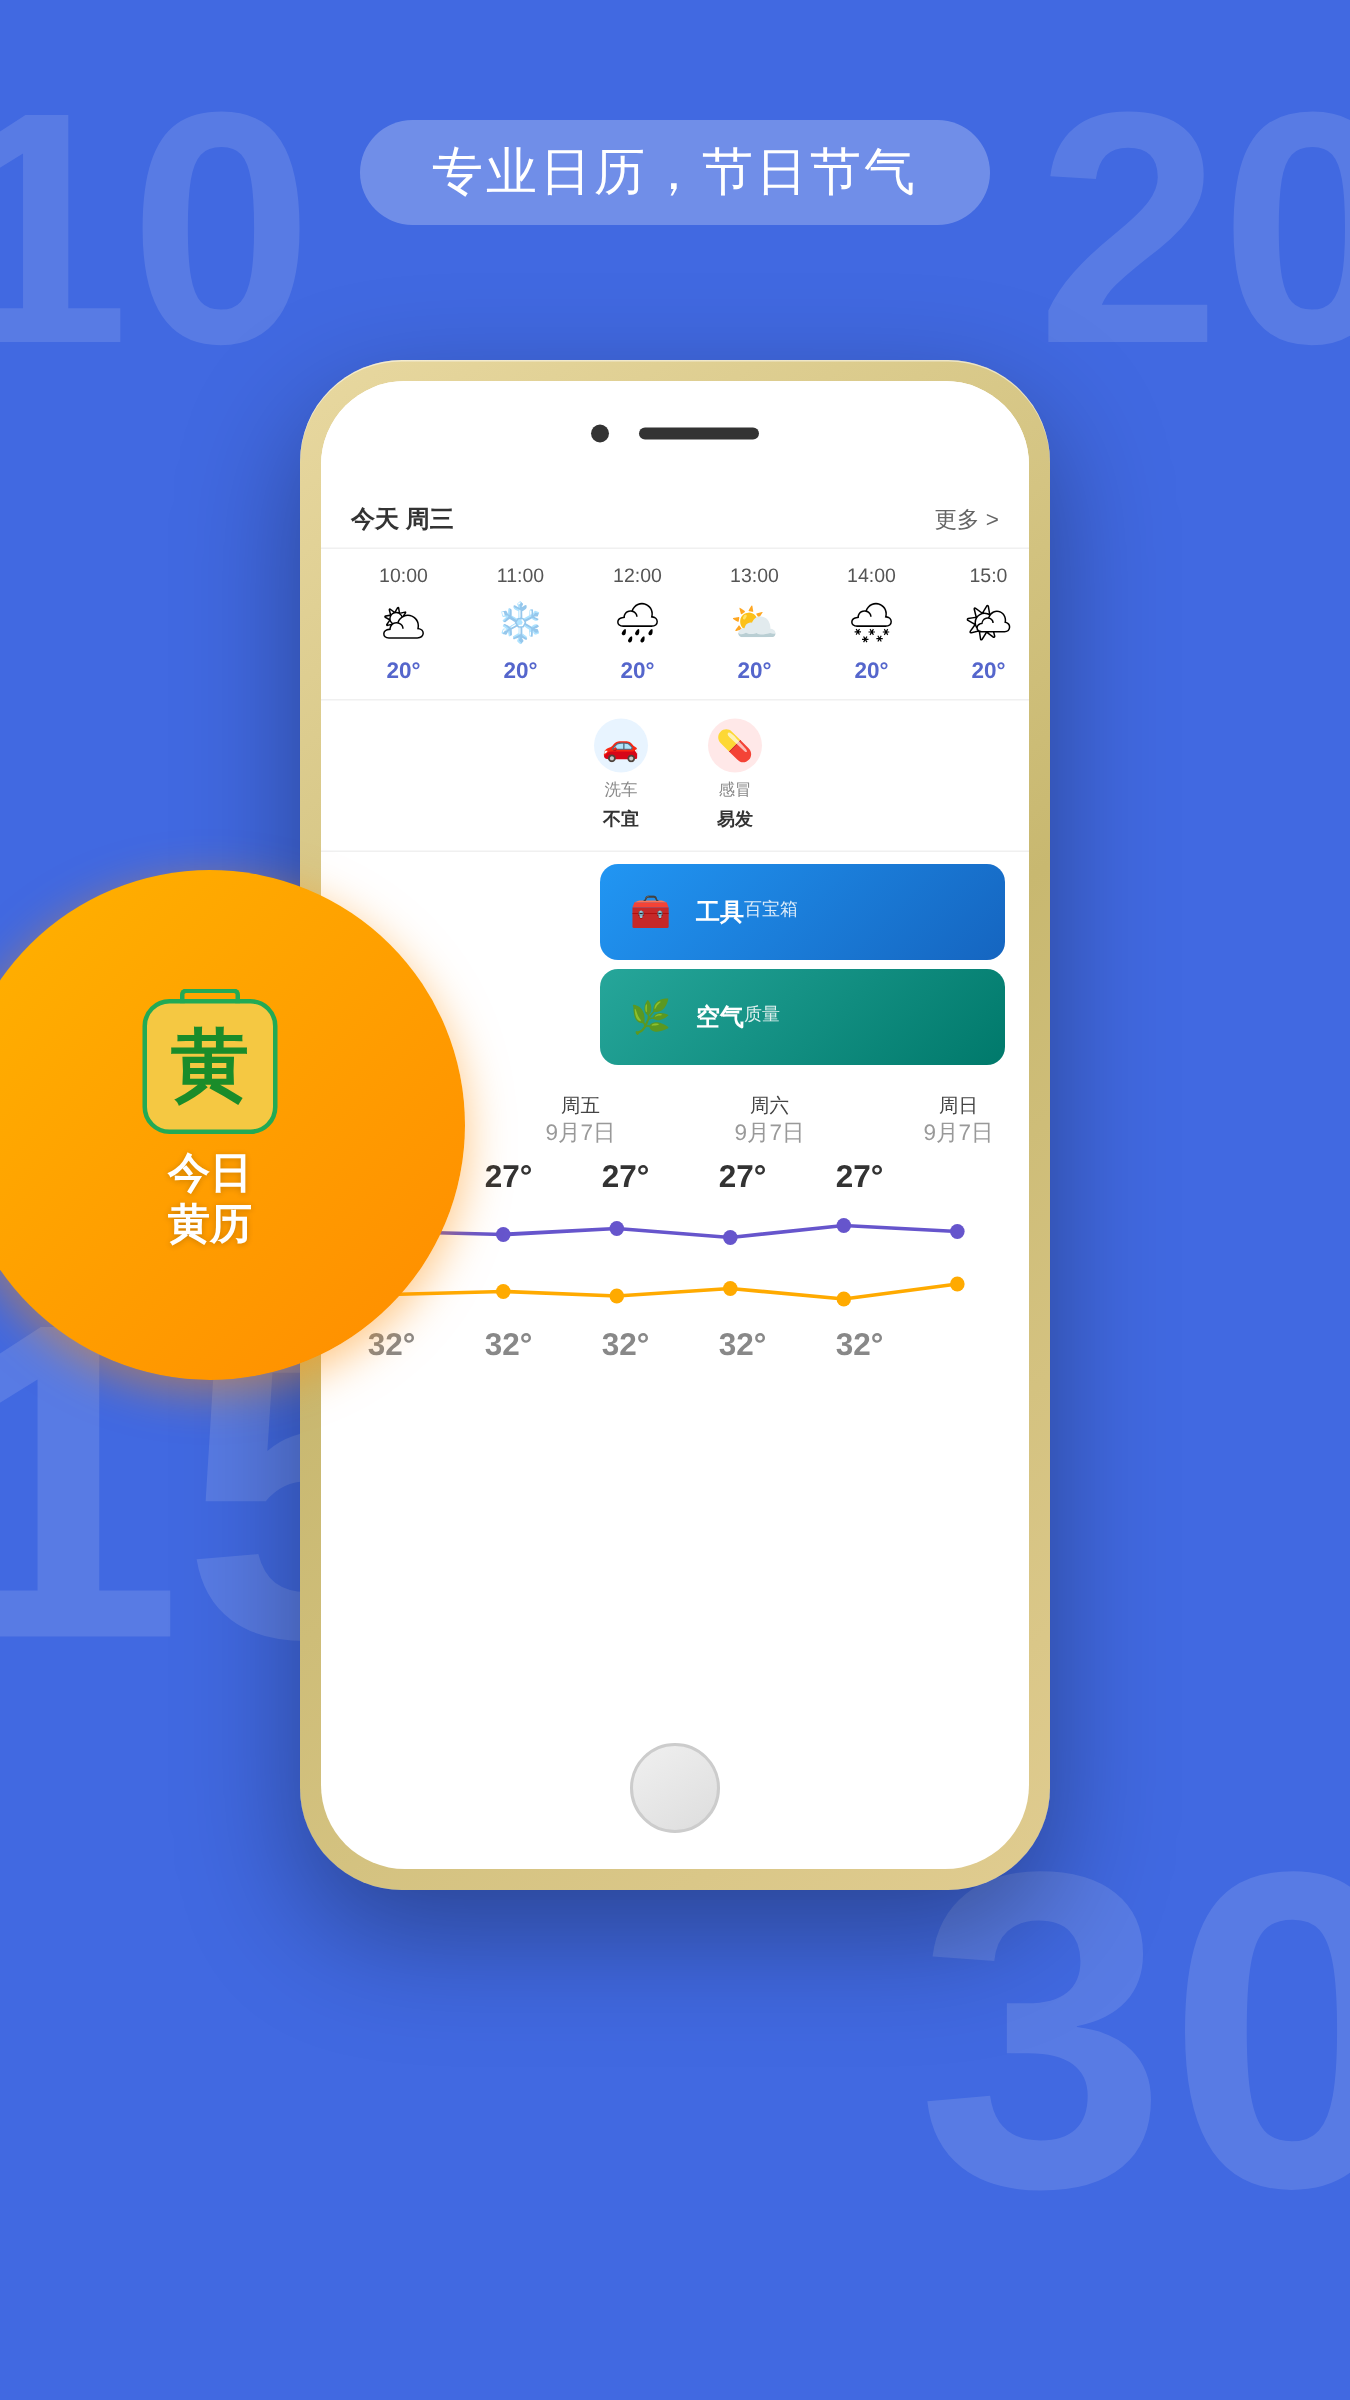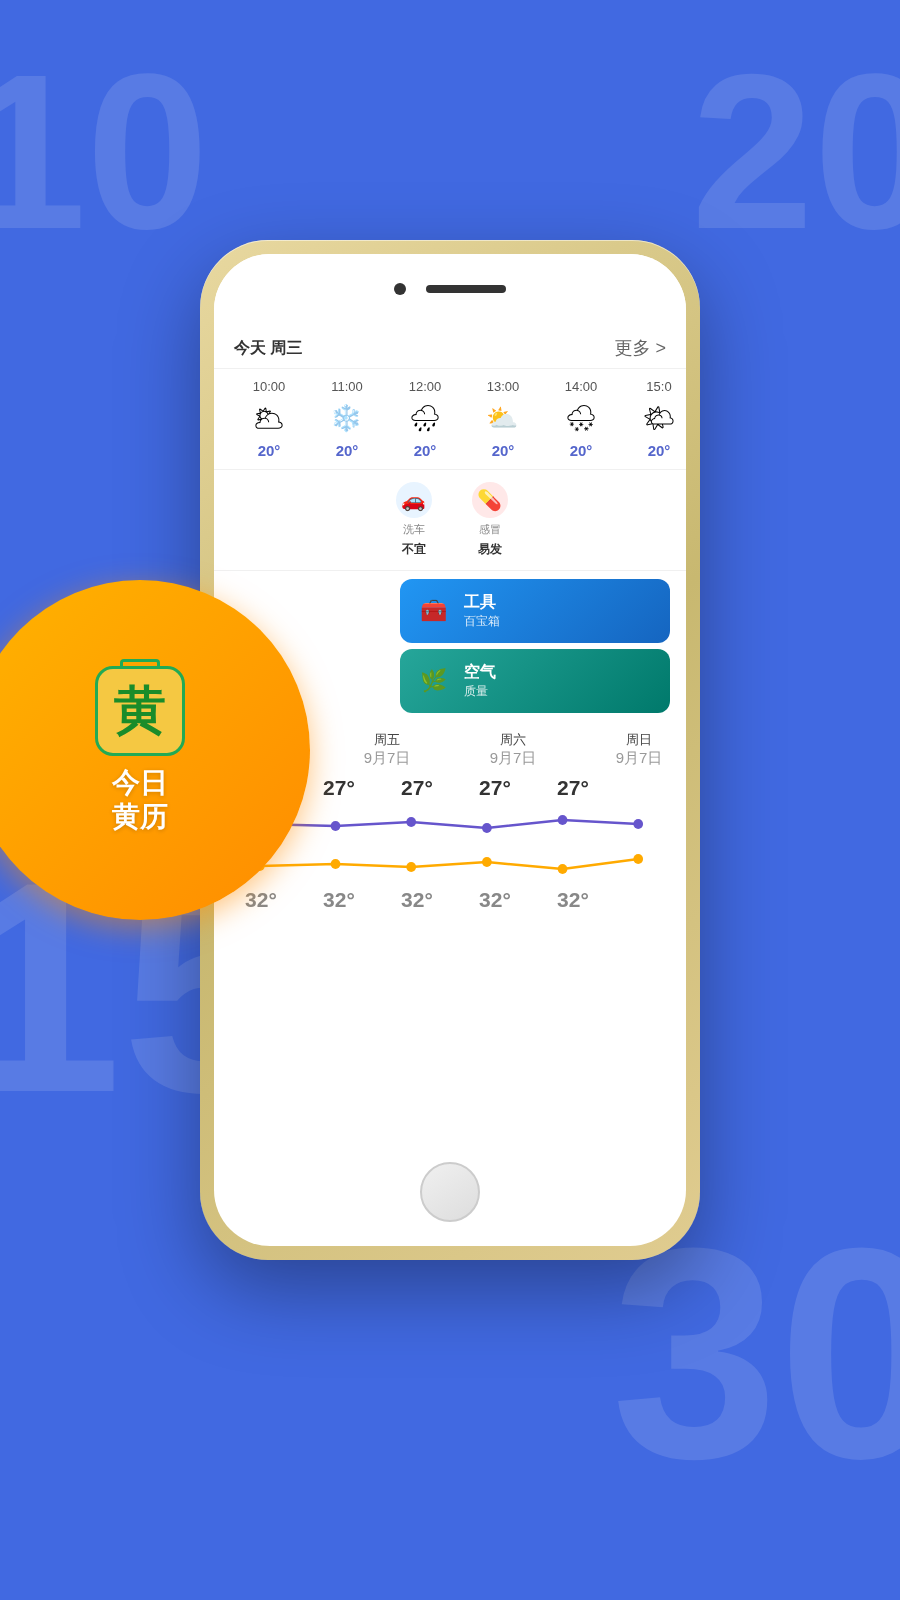--- a/index.html
+++ b/index.html
@@ -136,21 +136,21 @@
       align-items: center;
       padding: 12px 20px 8px;
       border-bottom: 1px solid #f0f0f0;
     }
     .weather-today-label {
       font-size: 16px;
       font-weight: 600;
       color: #333;
     }
     .weather-more {
-      font-size: 18px;
+      font-size: 15px;
       color: #666;
     }
 
     
     .hourly-weather {
       display: flex;
       overflow-x: hidden;
       padding: 10px 16px;
       border-bottom: 1px solid #f0f0f0;
     }
@@ -248,21 +248,21 @@
       color: white;
       font-size: 16px;
       font-weight: 600;
     }
     .feature-subtext {
       color: rgba(255,255,255,0.85);
       font-size: 12px;
     }
     .feature-text-col {
       display: flex;
-      flex-direction: column;
+      flex-direction: row;
     }
 
     
     .weekly-forecast {
       padding: 10px 0 0;
     }
     .week-header {
       display: flex;
       padding: 0 8px;
       overflow-x: hidden;
@@ -370,20 +370,21 @@
 <body>
 
 <div class="bg-numbers">
   <span class="bg-num" style="top:2%;left:-4%">10</span>
   <span class="bg-num" style="top:2%;right:-4%">20</span>
   <span class="bg-num" style="top:52%;left:-5%;font-size:300px">15</span>
   <span class="bg-num" style="top:75%;right:-5%;font-size:300px">30</span>
 </div>
 
 <div class="header-area">
+  <div class="subtitle-pill">专业日历，节日节气</div>
 </div>
 
 <div class="phone-container">
   <div class="phone-outer">
     <div class="phone-inner">
 
       <div class="phone-top-bar">
         <div class="camera-dot"></div>
         <div class="speaker-bar"></div>
       </div>

